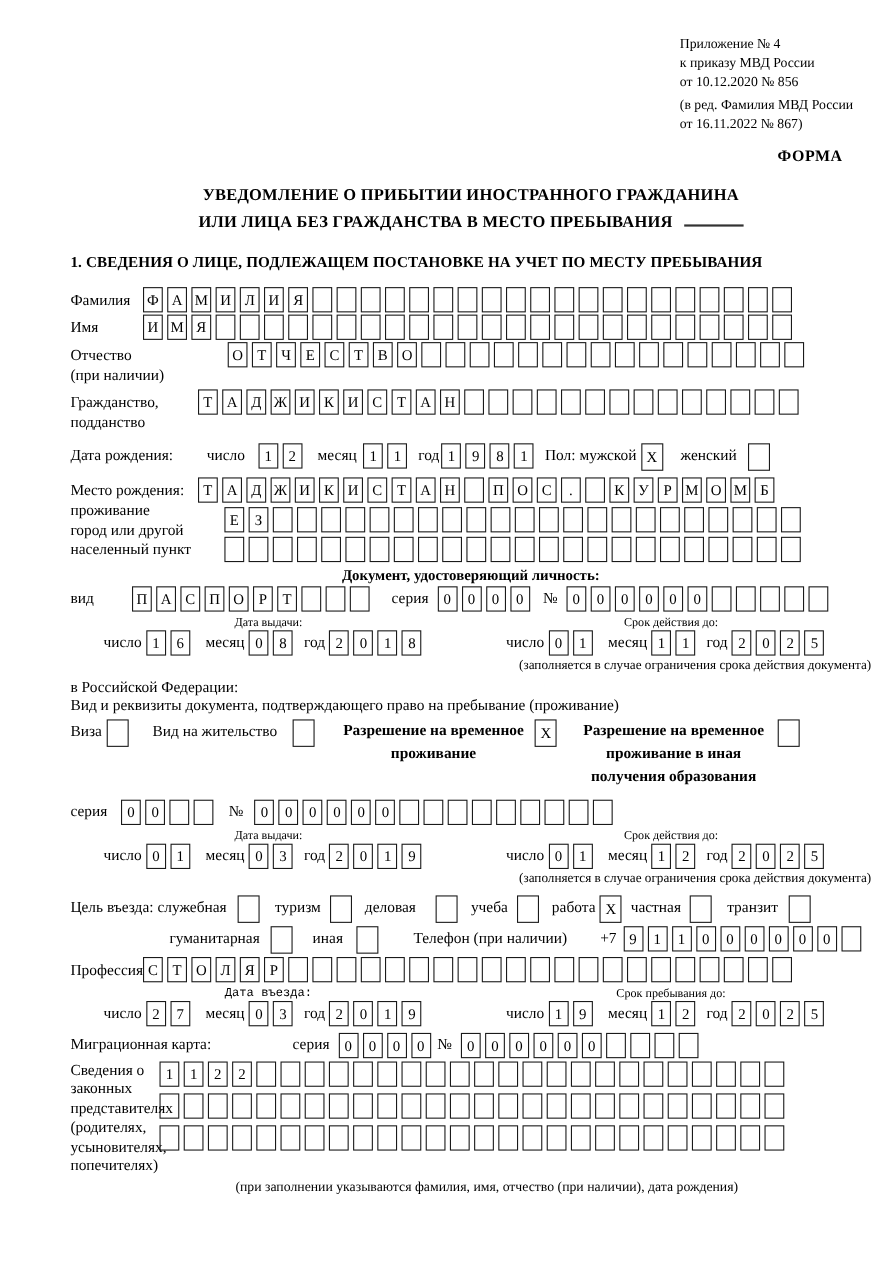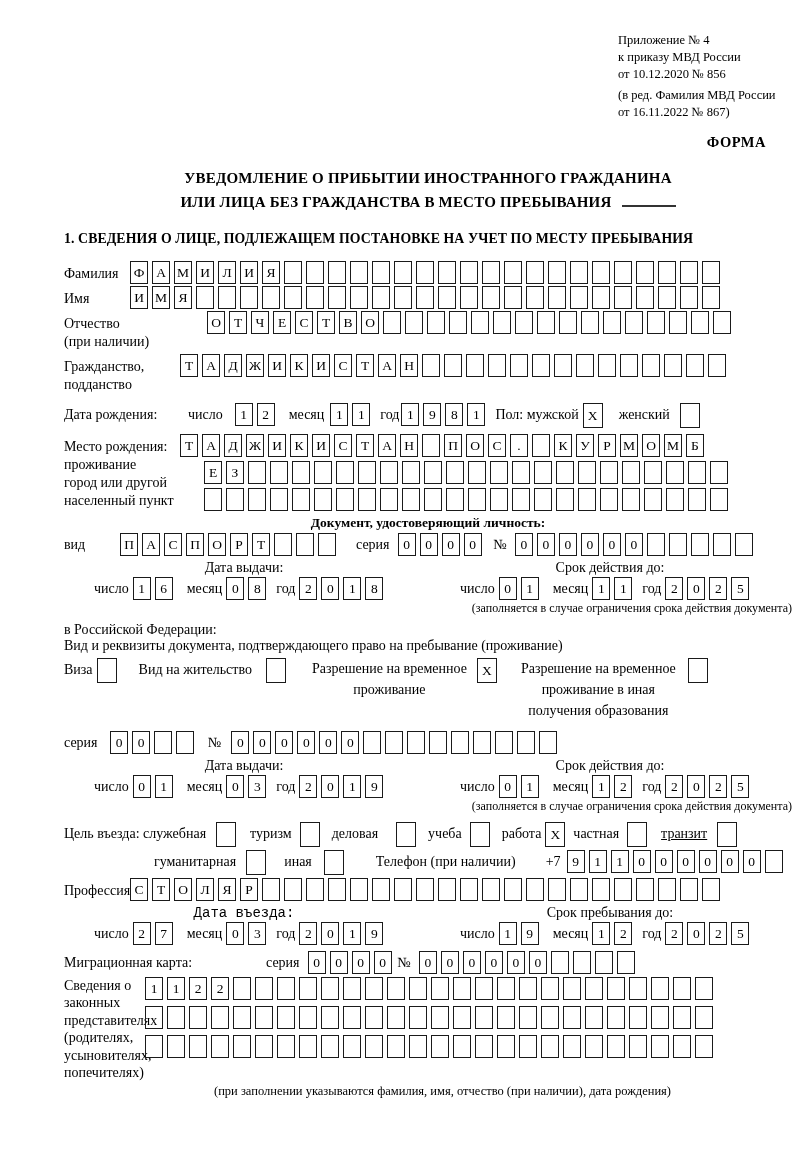--- a/index.html
+++ b/index.html
@@ -25,24 +25,24 @@
   .cell{
     display:inline-block;width:18px;height:23px;margin-right:4px;
     border:1.4px solid #1a1a1a;box-sizing:border-box;
     text-align:center;font-size:13.5px;line-height:21px;font-family:"Liberation Serif",serif;
   }
   .cb{display:inline-flex;}
   .cb .cell{width:20px;height:25px;line-height:23px;}
   .lbl{padding-top:4px;}
   .dgroup{display:flex;align-items:flex-start;}
   .dgroup .lbl{margin-right:4px;}
-  .datehead{text-align:center;font-size:14px;margin-bottom:1px;}
+  .datehead{text-align:center;font-size:11px;margin-bottom:1px;}
   .note{font-size:12px;margin-top:1px;text-align:right;}
   .opt{display:inline-flex;align-items:flex-start;}
-  .optlines{display:inline-block;text-align:center;line-height:1.5;}
+  .optlines{display:inline-block;text-align:center;line-height:1.5;font-weight:bold;}
   .rowscol{display:flex;flex-direction:column;}
   .mt4{margin-top:4px;}.mt6{margin-top:6px;}.mt8{margin-top:8px;}
 </style>
 </head>
 <body>
 
 <div class="page">
 
   <div class="ref">
     <div>Приложение № 4</div>
@@ -545,21 +545,21 @@
           <span class="cell">X</span>
         </span>
       </span>
     <span class="opt" style="margin-left:4px;">
         <span class="lbl" style="margin-right:8px;">частная</span>
         <span class="cb">
           <span class="cell"></span>
         </span>
       </span>
     <span class="opt" style="margin-left:10px;">
-        <span class="lbl" style="margin-right:10px;text-decoration:underline;">транзит</span>
+        <span class="lbl" style="margin-right:10px;">транзит</span>
         <span class="cb">
           <span class="cell"></span>
         </span>
       </span>
   </div>
 
   <div class="frow" style="margin-top:3px;">
     <span class="opt" style="margin-left:90px;">
         <span class="lbl" style="margin-right:10px;">гуманитарная</span>
         <span class="cb">

